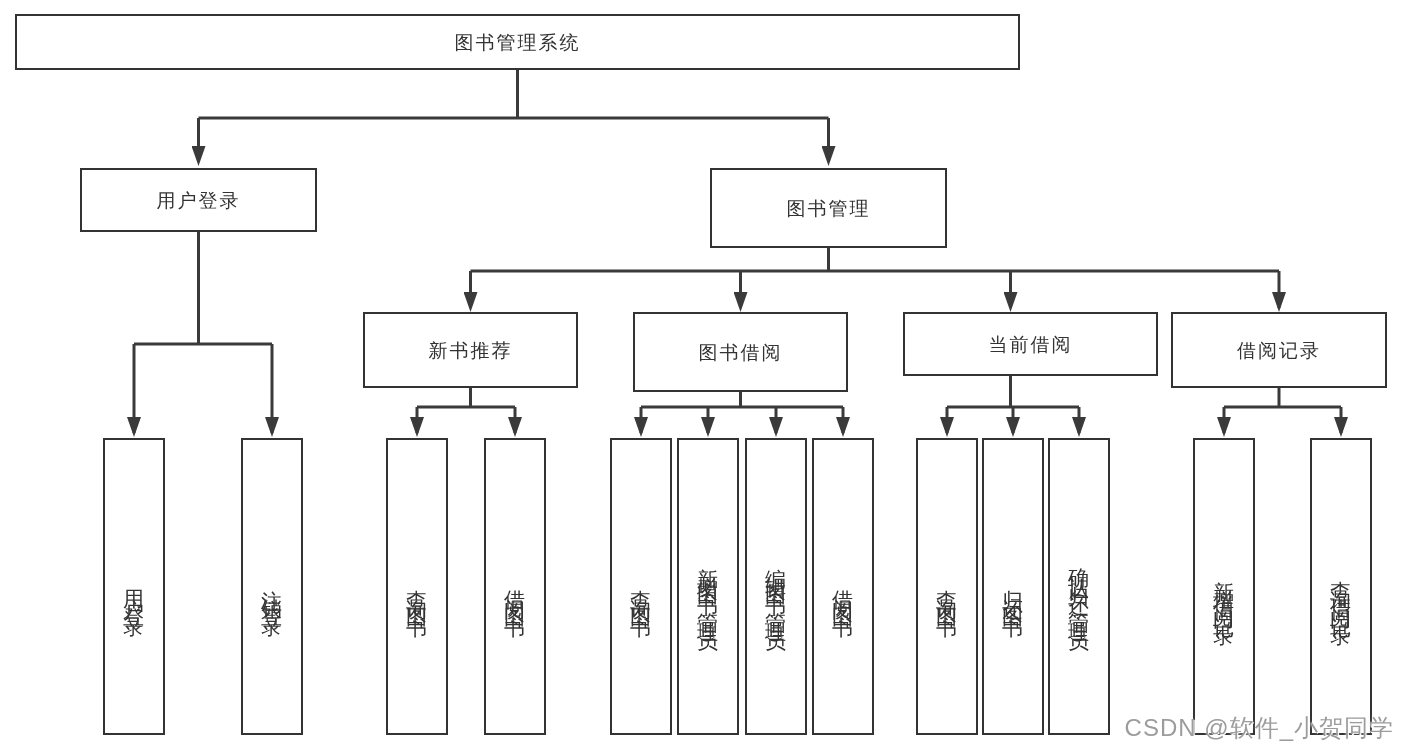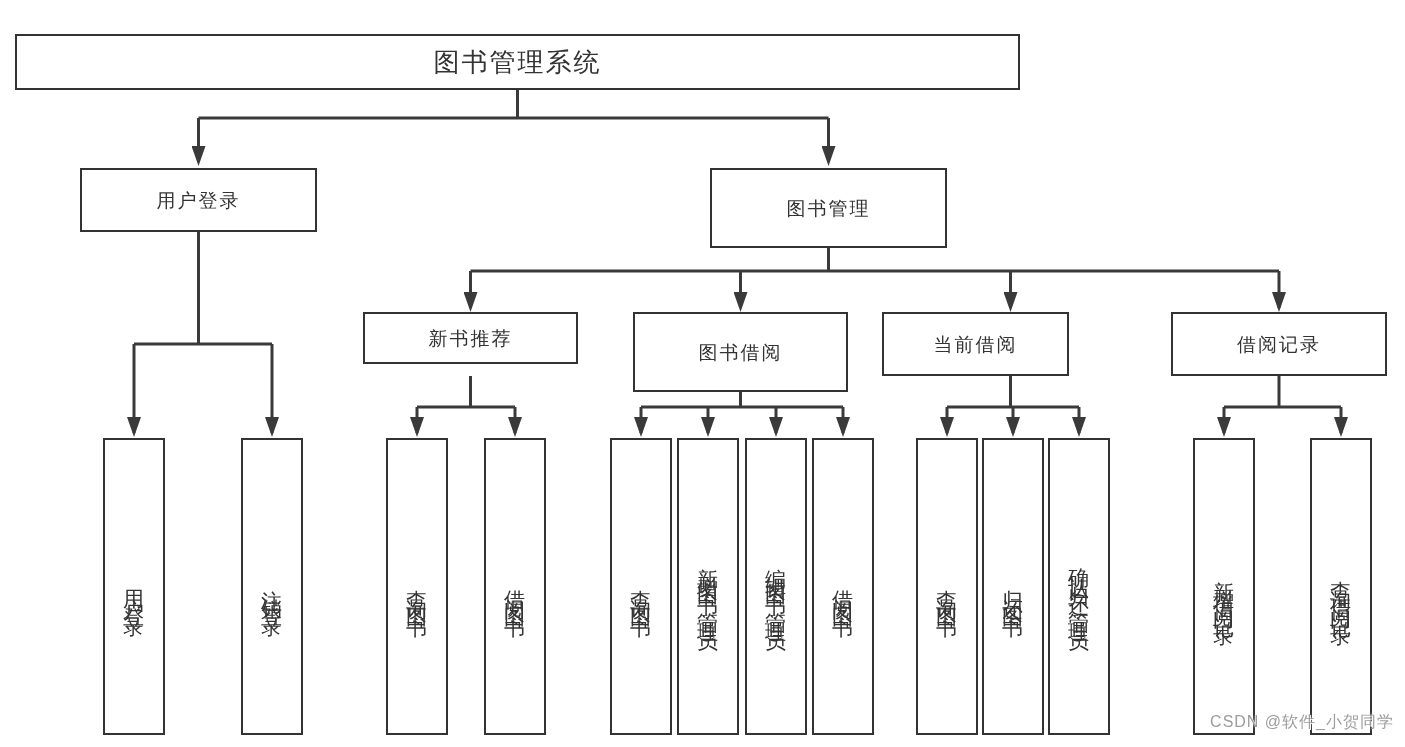--- a/index.html
+++ b/index.html
@@ -15,35 +15,35 @@
     position:absolute;
     box-sizing:border-box;
     border:2.5px solid #333333;
     background:#ffffff;
     display:flex;
     align-items:center;
     justify-content:center;
     color:#333333;
   }
   .hbox{font-size:19px;letter-spacing:2px;line-height:1;}
-  .hbox-root{font-size:26px;letter-spacing:2px;margin-top:20px;}
+  .hbox-root{font-size:19px;letter-spacing:2px;}
   .vbox{font-size:21px;}
   .vbox .vtext{
     writing-mode:vertical-rl;
     text-orientation:mixed;
     letter-spacing:9px;
     line-height:1;
     white-space:nowrap;
     padding-top:9px; 
   }
   #watermark{
     position:absolute;
     right:11px;
     top:712px;
-    font-size:16px;
+    font-size:24px;
     letter-spacing:1px;
     color:#9c9c9c;
     text-shadow:0 0 3px #ffffff, 1px 1px 0 #ffffff;
     white-space:nowrap;
   }
 </style>
 </head>
 <body>
 
 <div id="canvas">
@@ -96,24 +96,24 @@
       <path d="M1224,407 L1224,433" marker-end="url(#arrow)"></path>
       <path d="M1341,407 L1341,433" marker-end="url(#arrow)"></path>
     </g>
   </svg>
 
   <div class="node hbox hbox-root" style="left:15px;top:14px;width:1005px;height:56px">图书管理系统</div>
 
   <div class="node hbox" style="left:80px;top:168px;width:237px;height:64px">用户登录</div>
   <div class="node hbox" style="left:710px;top:168px;width:237px;height:80px">图书管理</div>
 
-  <div class="node hbox" style="left:363px;top:312px;width:215px;height:52px">新书推荐</div>
+  <div class="node hbox" style="left:363px;top:312px;width:215px;height:76px">新书推荐</div>
   <div class="node hbox" style="left:633px;top:312px;width:215px;height:80px">图书借阅</div>
-  <div class="node hbox" style="left:882px;top:312px;width:187px;height:64px">当前借阅</div>
-  <div class="node hbox" style="left:1171px;top:312px;width:216px;height:64px">借阅记录</div>
+  <div class="node hbox" style="left:903px;top:312px;width:255px;height:64px">当前借阅</div>
+  <div class="node hbox" style="left:1171px;top:312px;width:216px;height:76px">借阅记录</div>
 
   <div class="node vbox" style="left:103px;top:438px;width:62px;height:297px">
     <span class="vtext">用户登录</span>
   </div>
   <div class="node vbox" style="left:241px;top:438px;width:62px;height:297px">
     <span class="vtext">注销登录</span>
   </div>
 
   <div class="node vbox" style="left:386px;top:438px;width:62px;height:297px">
     <span class="vtext">查询图书</span>

